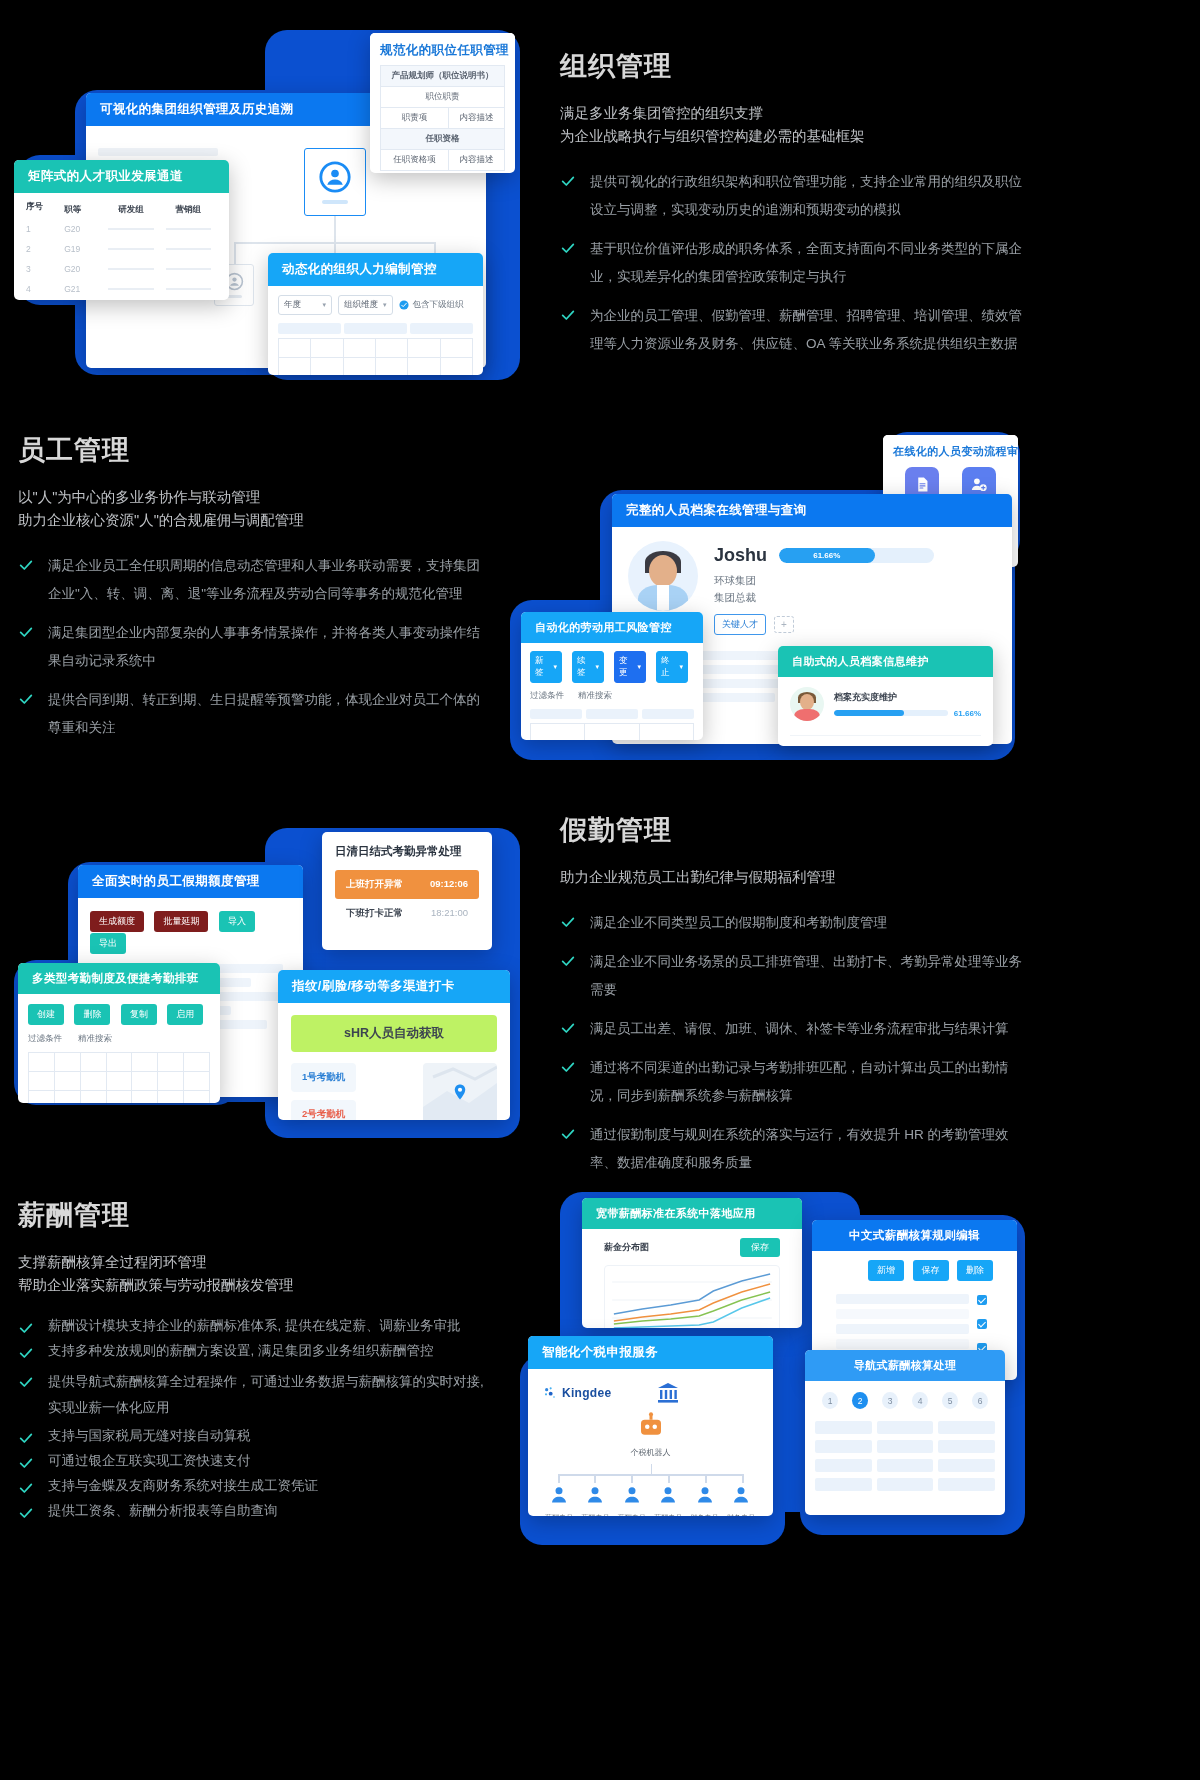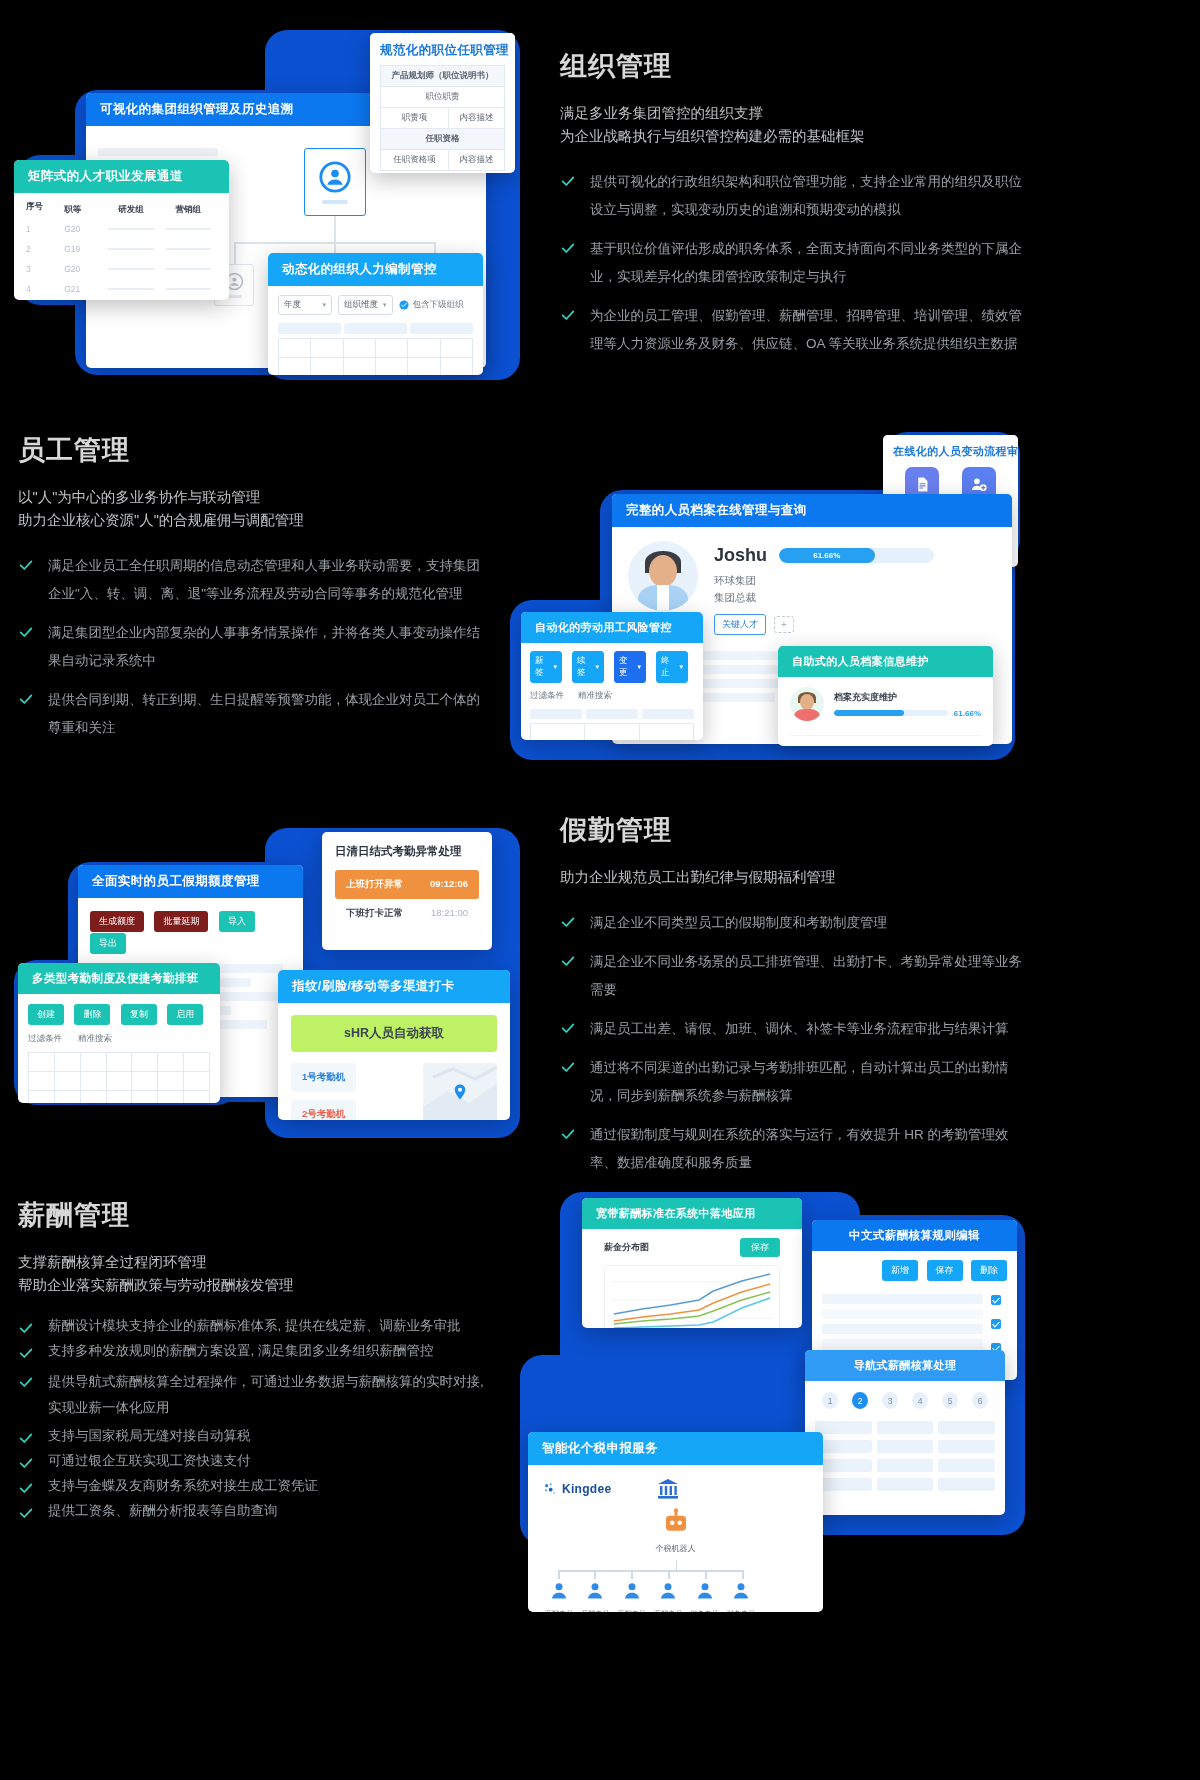--- a/index.html
+++ b/index.html
@@ -744,21 +744,21 @@
           <polyline points="10,55 42,51 74,48 106,44 122,37 154,26 186,18" fill="none" stroke="#f0913f" stroke-width="1.6"></polyline>
           <polyline points="10,58 42,55 74,53 106,50 122,45 154,34 186,26" fill="none" stroke="#86c352" stroke-width="1.6"></polyline>
           <polyline points="10,62 42,61 74,60 106,59 122,56 154,42 186,32" fill="none" stroke="#57c7ea" stroke-width="1.6"></polyline>
         </svg>
       </div>
     </div>
   </div>
 
   <div class="card" style="left:812px;top:1220px;width:205px;height:160px;">
     <div class="hd blue" style="text-align:center;font-size:11.5px;">中文式薪酬核算规则编辑</div>
-    <div class="bd" style="padding:8px 10px;">
+    <div class="bd" style="padding:8px 24px;">
       <div style="text-align:right;margin-bottom:8px;">
         <span class="btn b" style="margin-right:4px;">新增</span>
         <span class="btn b" style="margin-right:4px;">保存</span>
         <span class="btn b" style="margin-right:0;">删除</span>
       </div>
       <div style="display:flex;gap:8px;">
         <div style="flex:1;">
           <div class="rowband" style="height:10px;"></div>
           <div class="rowband" style="height:10px;background:#f6f9fd;"></div>
           <div class="rowband" style="height:10px;"></div>
@@ -801,21 +801,21 @@
         <div style="flex:1;height:13px;background:#eaf2fb;border-radius:2px;"></div>
       </div>
       <div style="display:flex;gap:5px;">
         <div style="flex:1;height:13px;background:#eaf2fb;border-radius:2px;"></div>
         <div style="flex:1;height:13px;background:#eaf2fb;border-radius:2px;"></div>
         <div style="flex:1;height:13px;background:#eaf2fb;border-radius:2px;"></div>
       </div>
     </div>
   </div>
 
-  <div class="card" style="left:528px;top:1432px;width:295px;height:180px;">
+  <div class="card" style="left:528px;top:1336px;width:245px;height:180px;">
     <div class="hd lblue">智能化个税申报服务</div>
     <div class="bd" style="padding:12px 14px;position:relative;height:100%;">
       <div style="display:flex;align-items:center;gap:44px;margin-bottom:6px;">
         <span style="display:inline-flex;align-items:center;gap:4px;">
           <svg width="16" height="16" viewBox="0 0 24 24">
               <circle cx="7" cy="7" r="2.4" fill="#2f86e0"></circle>
               <circle cx="13" cy="5" r="1.6" fill="#47b0f0"></circle>
               <circle cx="6" cy="14" r="1.6" fill="#47b0f0"></circle>
               <circle cx="13" cy="13" r="2.9" fill="#1f63c8"></circle>
               <circle cx="18" cy="18" r="1.5" fill="#8ed0f7"></circle>

